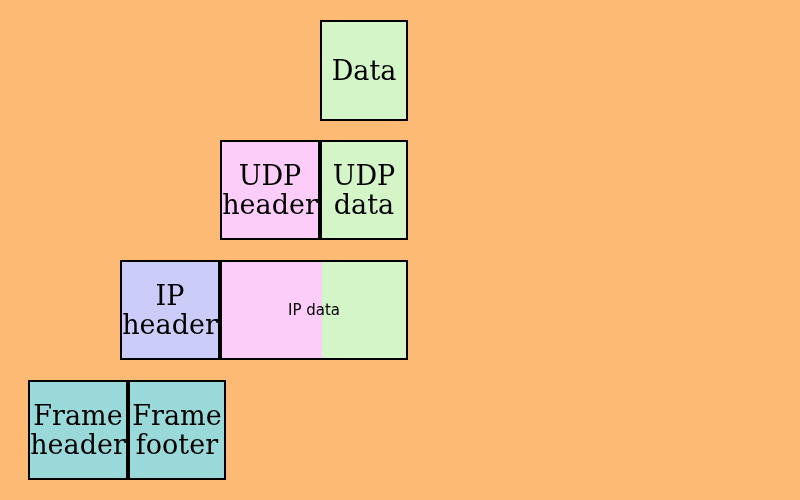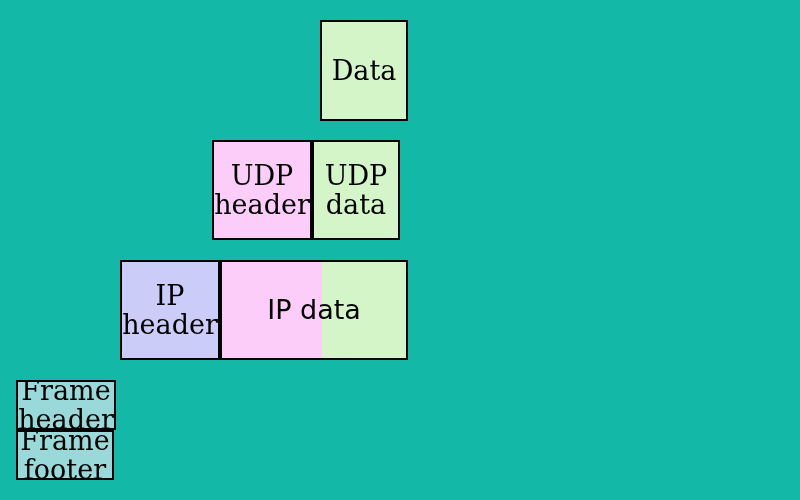--- a/index.html
+++ b/index.html
@@ -33,34 +33,34 @@
     color: #000000;
     font-family: "DejaVu Serif", serif;
     font-size: 27px;
     line-height: 1.08;
     border: 2px solid #000000;
     overflow: hidden;
     white-space: pre-line;
   }
   .cell.sans {
     font-family: "DejaVu Sans", sans-serif;
-    font-size: 27px;
+    font-size: 15px;
   }
   
   #row-data {
     left: 320px;
     top: 20px;
     width: 88px;
     height: 101px;
   }
   #row-data .cell { width: 88px; height: 101px; }
 
   
   #row-udp {
-    left: 212px;
+    left: 220px;
     top: 140px;
     width: 188px;
     height: 100px;
   }
   #row-udp .cell { height: 100px; }
   #cell-udp-header { width: 100px; }
   #cell-udp-data   { width: 88px; border-left-width: 2px; }
 
   
   #row-ip {
@@ -84,25 +84,24 @@
     bottom: 0;
   }
   #cell-ip-data .label {
     position: relative;
     z-index: 2;
     width: 100%;
   }
 
   
   #row-frame {
-    left: 16px;
+    left: 28px;
     top: 380px;
     width: 488px;
     height: 100px;
-    flex-direction: column;
   }
   #row-frame .cell { height: 100px; }
   #cell-frame-header { width: 100px; }
   #cell-frame-data {
     width: 290px;
     border-left-width: 2px;
     border-right-width: 2px;
     position: relative;
     background: transparent;
   }
@@ -114,21 +113,21 @@
   #cell-frame-data .label {
     position: relative;
     z-index: 2;
     width: 100%;
   }
   #cell-frame-footer { width: 98px; }
 </style>
 </head>
 <body style="background: rgb(0, 0, 0);">
 
-<div id="diagram" style="background: #14b8a6; text-decoration: underline;">
+<div id="diagram" style="background: #fdba74; text-decoration: underline;">
 
   <div class="row" id="row-data">
     <div class="cell" id="cell-data" style="background: rgb(212, 245, 200);">Data</div>
   </div>
 
   <div class="row" id="row-udp">
     <div class="cell" id="cell-udp-header" style="background: rgb(253, 205, 249);">UDP
 header</div>
     <div class="cell" id="cell-udp-data" style="background: rgb(212, 245, 200);">UDP
 data</div>

